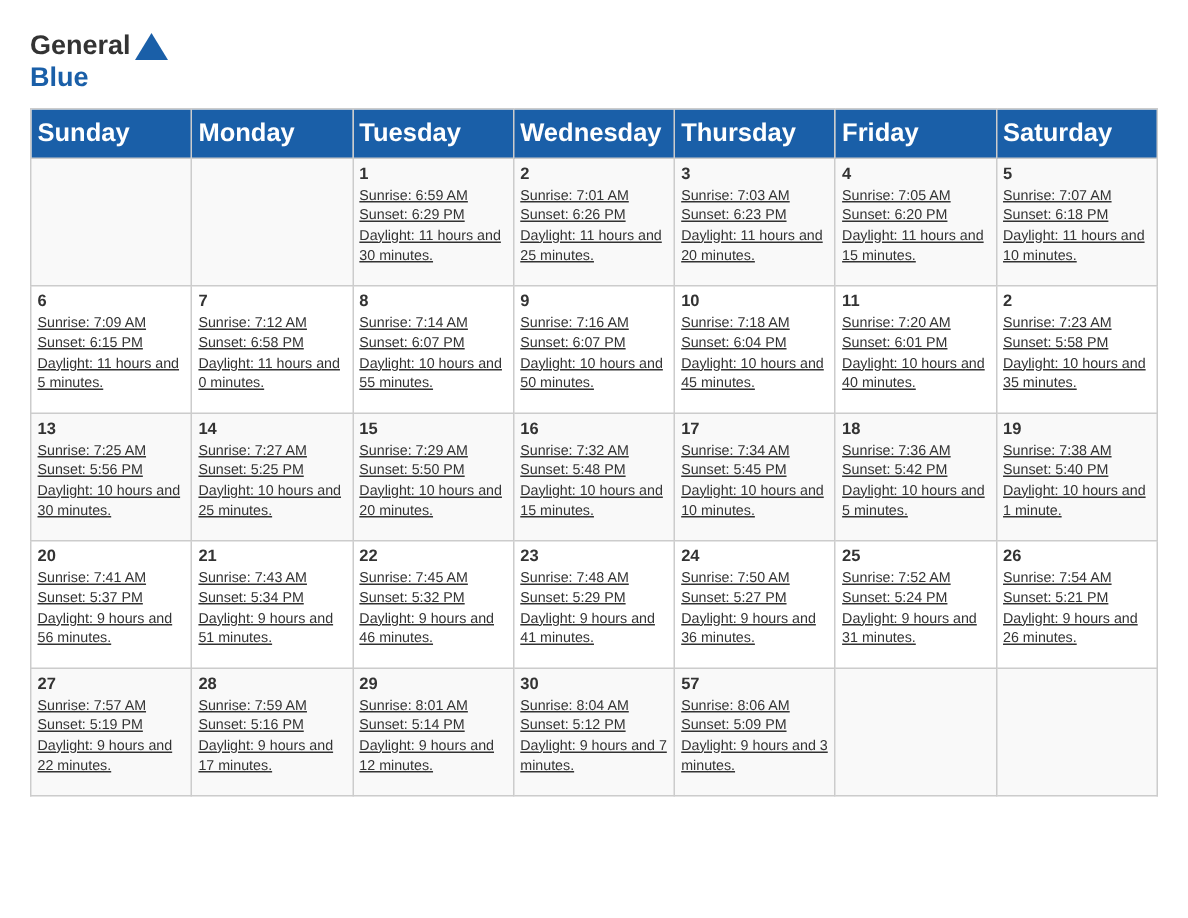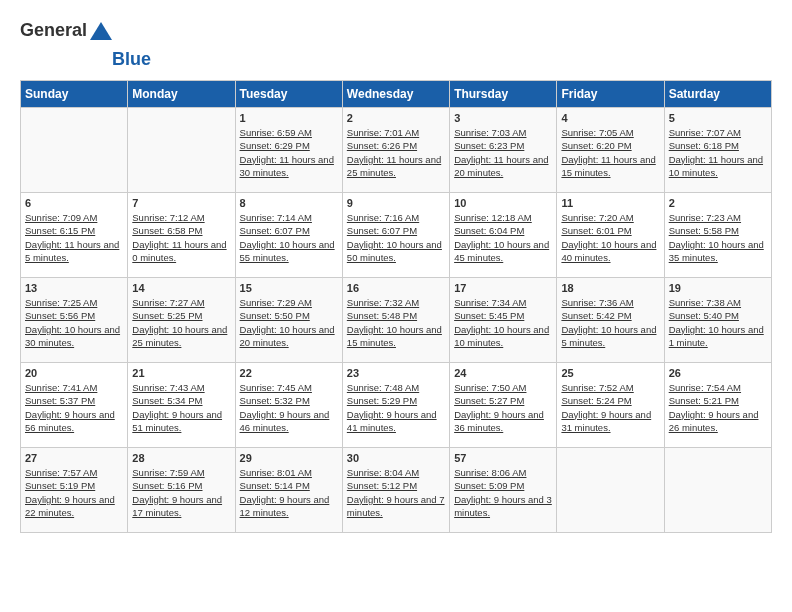--- a/index.html
+++ b/index.html
@@ -33,21 +33,21 @@
       color: #555;
     }
     table {
       width: 100%;
       border-collapse: collapse;
       table-layout: fixed;
     }
     thead tr th {
       background-color: #1a5fa8;
       color: #fff;
-      font-size: 12px;
+      font-size: 17px;
       font-weight: bold;
       padding: 6px 4px;
       text-align: left;
       border: 1px solid #ccc;
     }
     tbody tr td {
       vertical-align: top;
       border: 1px solid #ccc;
       padding: 4px 4px;
       font-size: 10px;
@@ -70,28 +70,28 @@
       line-height: 1.4;
       color: #333;
       text-decoration: underline;
     }
   </style>
 </head>
 <body>
 
 <div class="header">
   <div class="logo">
-  <div style="display:flex;flex-direction:row;align-items:flex-start;">
+  <div style="display:flex;flex-direction:column;align-items:flex-start;">
     <div style="display:flex;align-items:center;">
       <span style="font-size:18px;font-weight:bold;color:#333;">General</span>
       <svg width="22" height="18" viewBox="0 0 22 18" xmlns="http://www.w3.org/2000/svg" style="margin-left:3px;">
         <polygon points="11,0 22,18 0,18" fill="#1a5fa8"></polygon>
       </svg>
     </div>
-    <span style="font-size:18px;font-weight:bold;color:#1a5fa8;margin-top:29px;">Blue</span>
+    <span style="font-size:18px;font-weight:bold;color:#1a5fa8;">Blue</span>
   </div>
 </div>
   <div class="title-block">
     <div class="month-title"></div>
     <div class="location-title"></div>
   </div>
 </div>
 
 <table>
   <thead>
@@ -160,21 +160,21 @@
 Daylight: 10 hours and 55 minutes.</div>
         </td>
         <td>
           <div class="day-number">9</div>
           <div class="day-detail">Sunrise: 7:16 AM
 Sunset: 6:07 PM
 Daylight: 10 hours and 50 minutes.</div>
         </td>
         <td>
           <div class="day-number">10</div>
-          <div class="day-detail">Sunrise: 12:18 AM
+          <div class="day-detail">Sunrise: 7:18 AM
 Sunset: 6:04 PM
 Daylight: 10 hours and 45 minutes.</div>
         </td>
         <td>
           <div class="day-number">11</div>
           <div class="day-detail">Sunrise: 7:20 AM
 Sunset: 6:01 PM
 Daylight: 10 hours and 40 minutes.</div>
         </td>
         <td>

